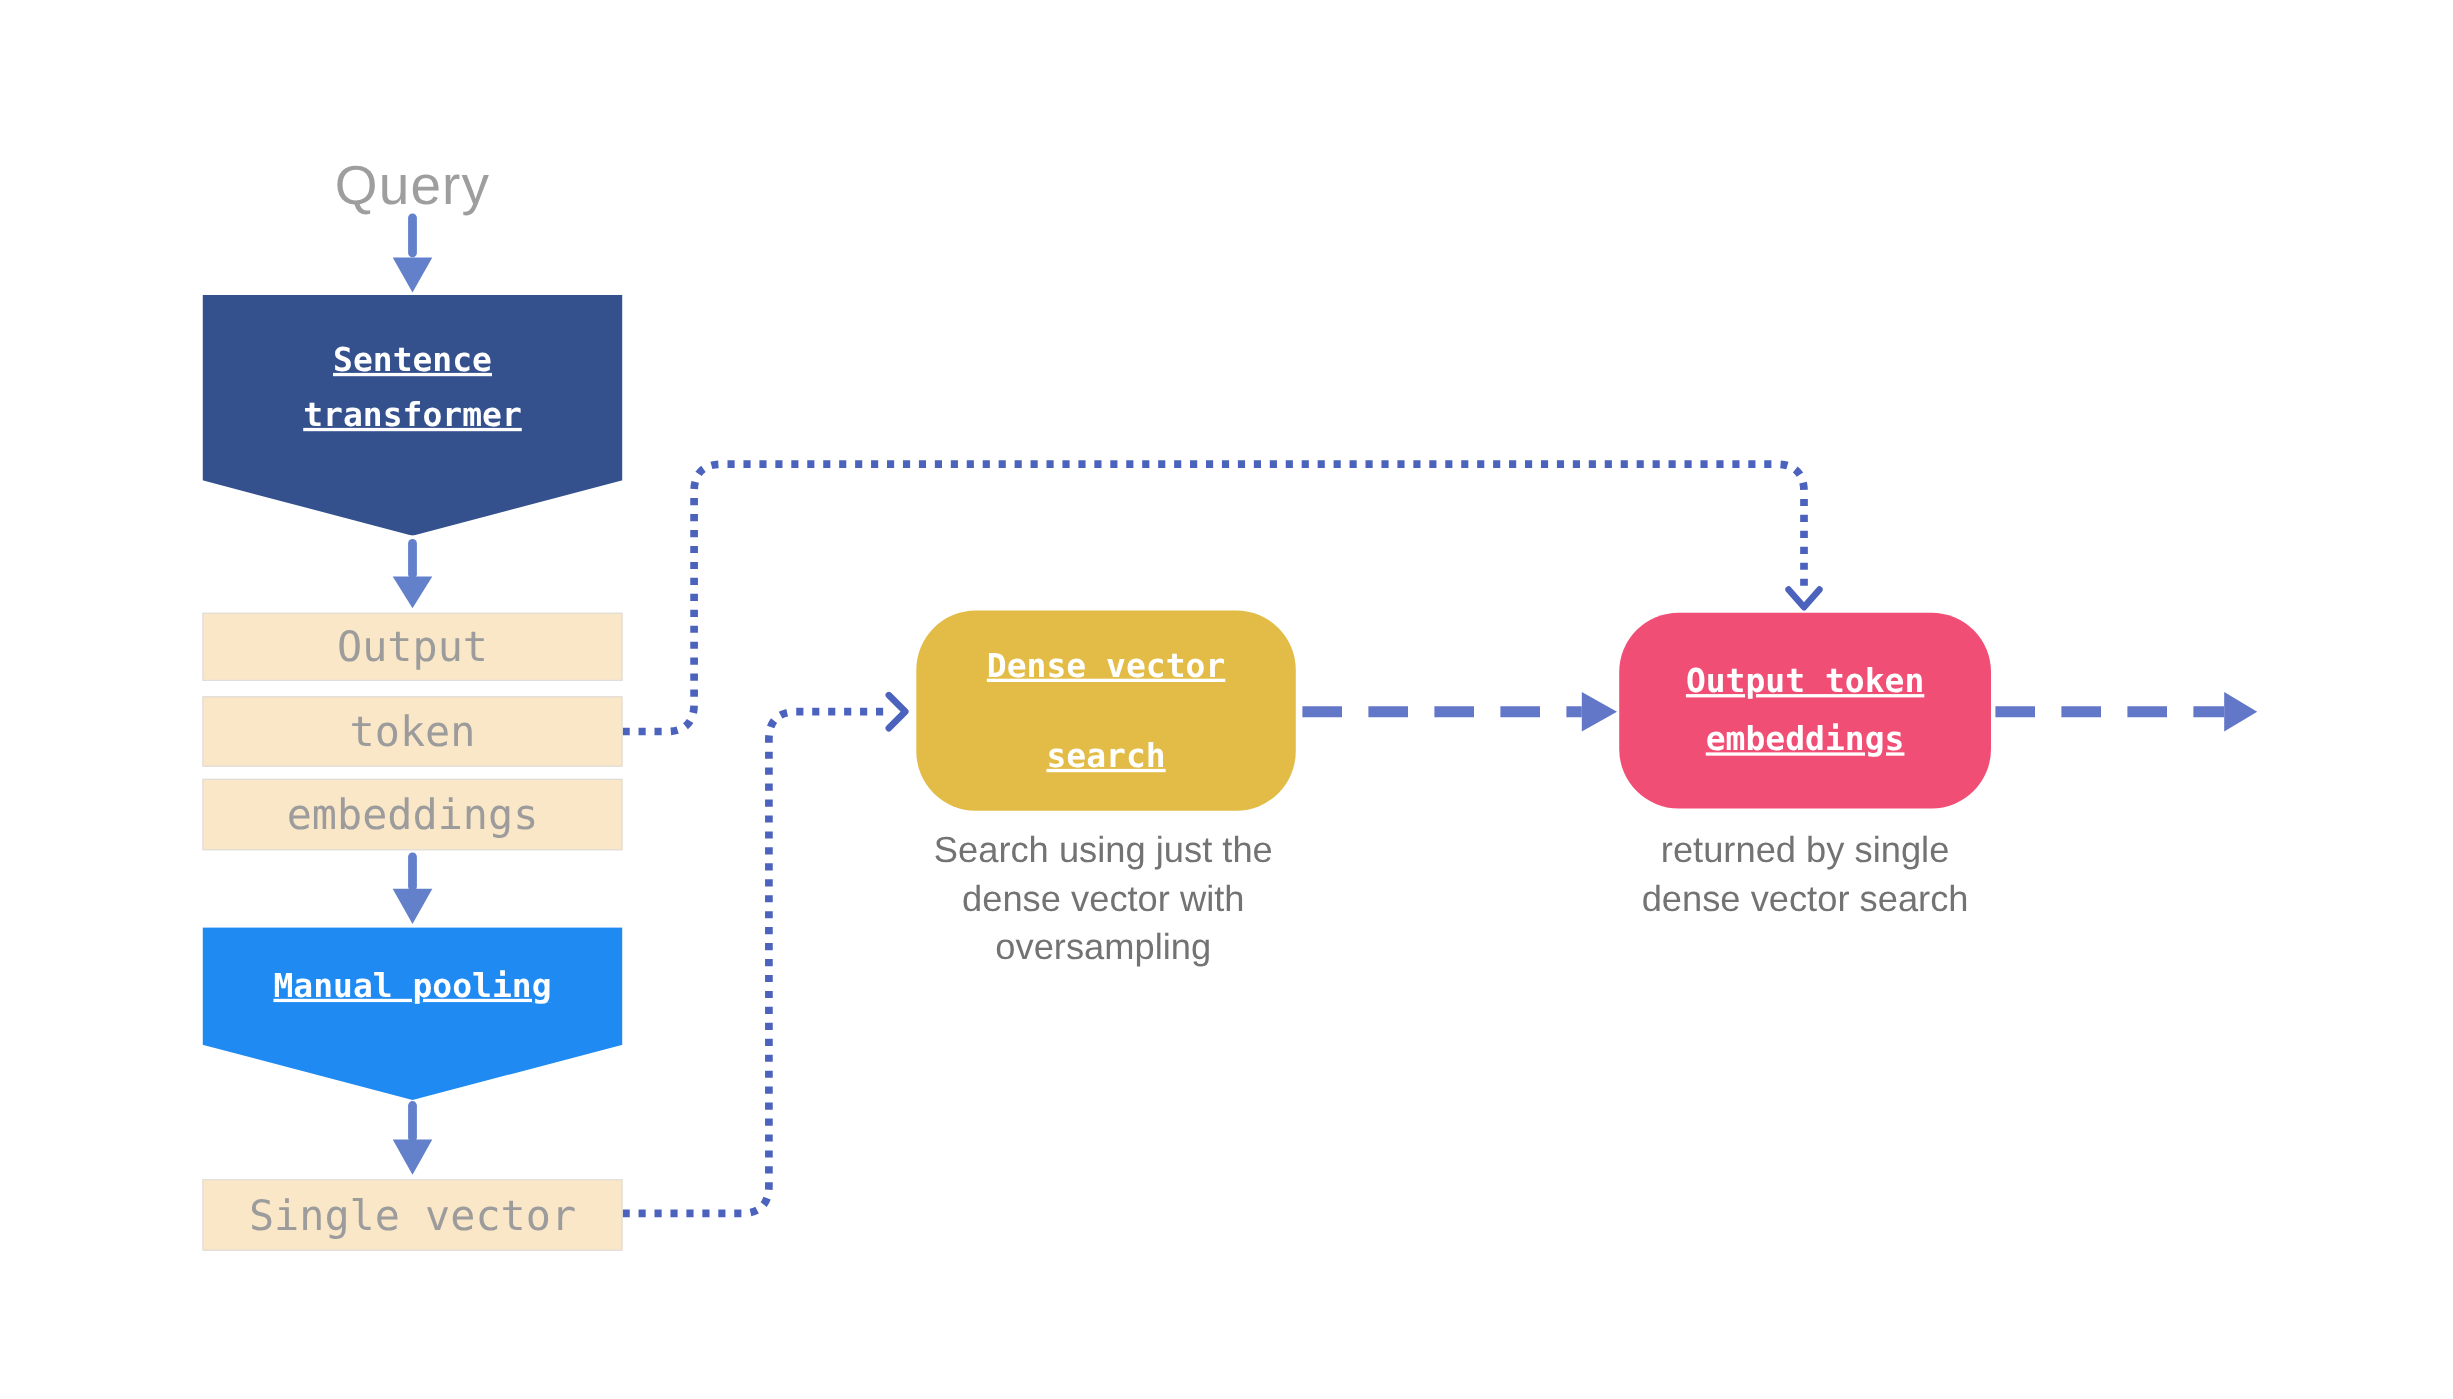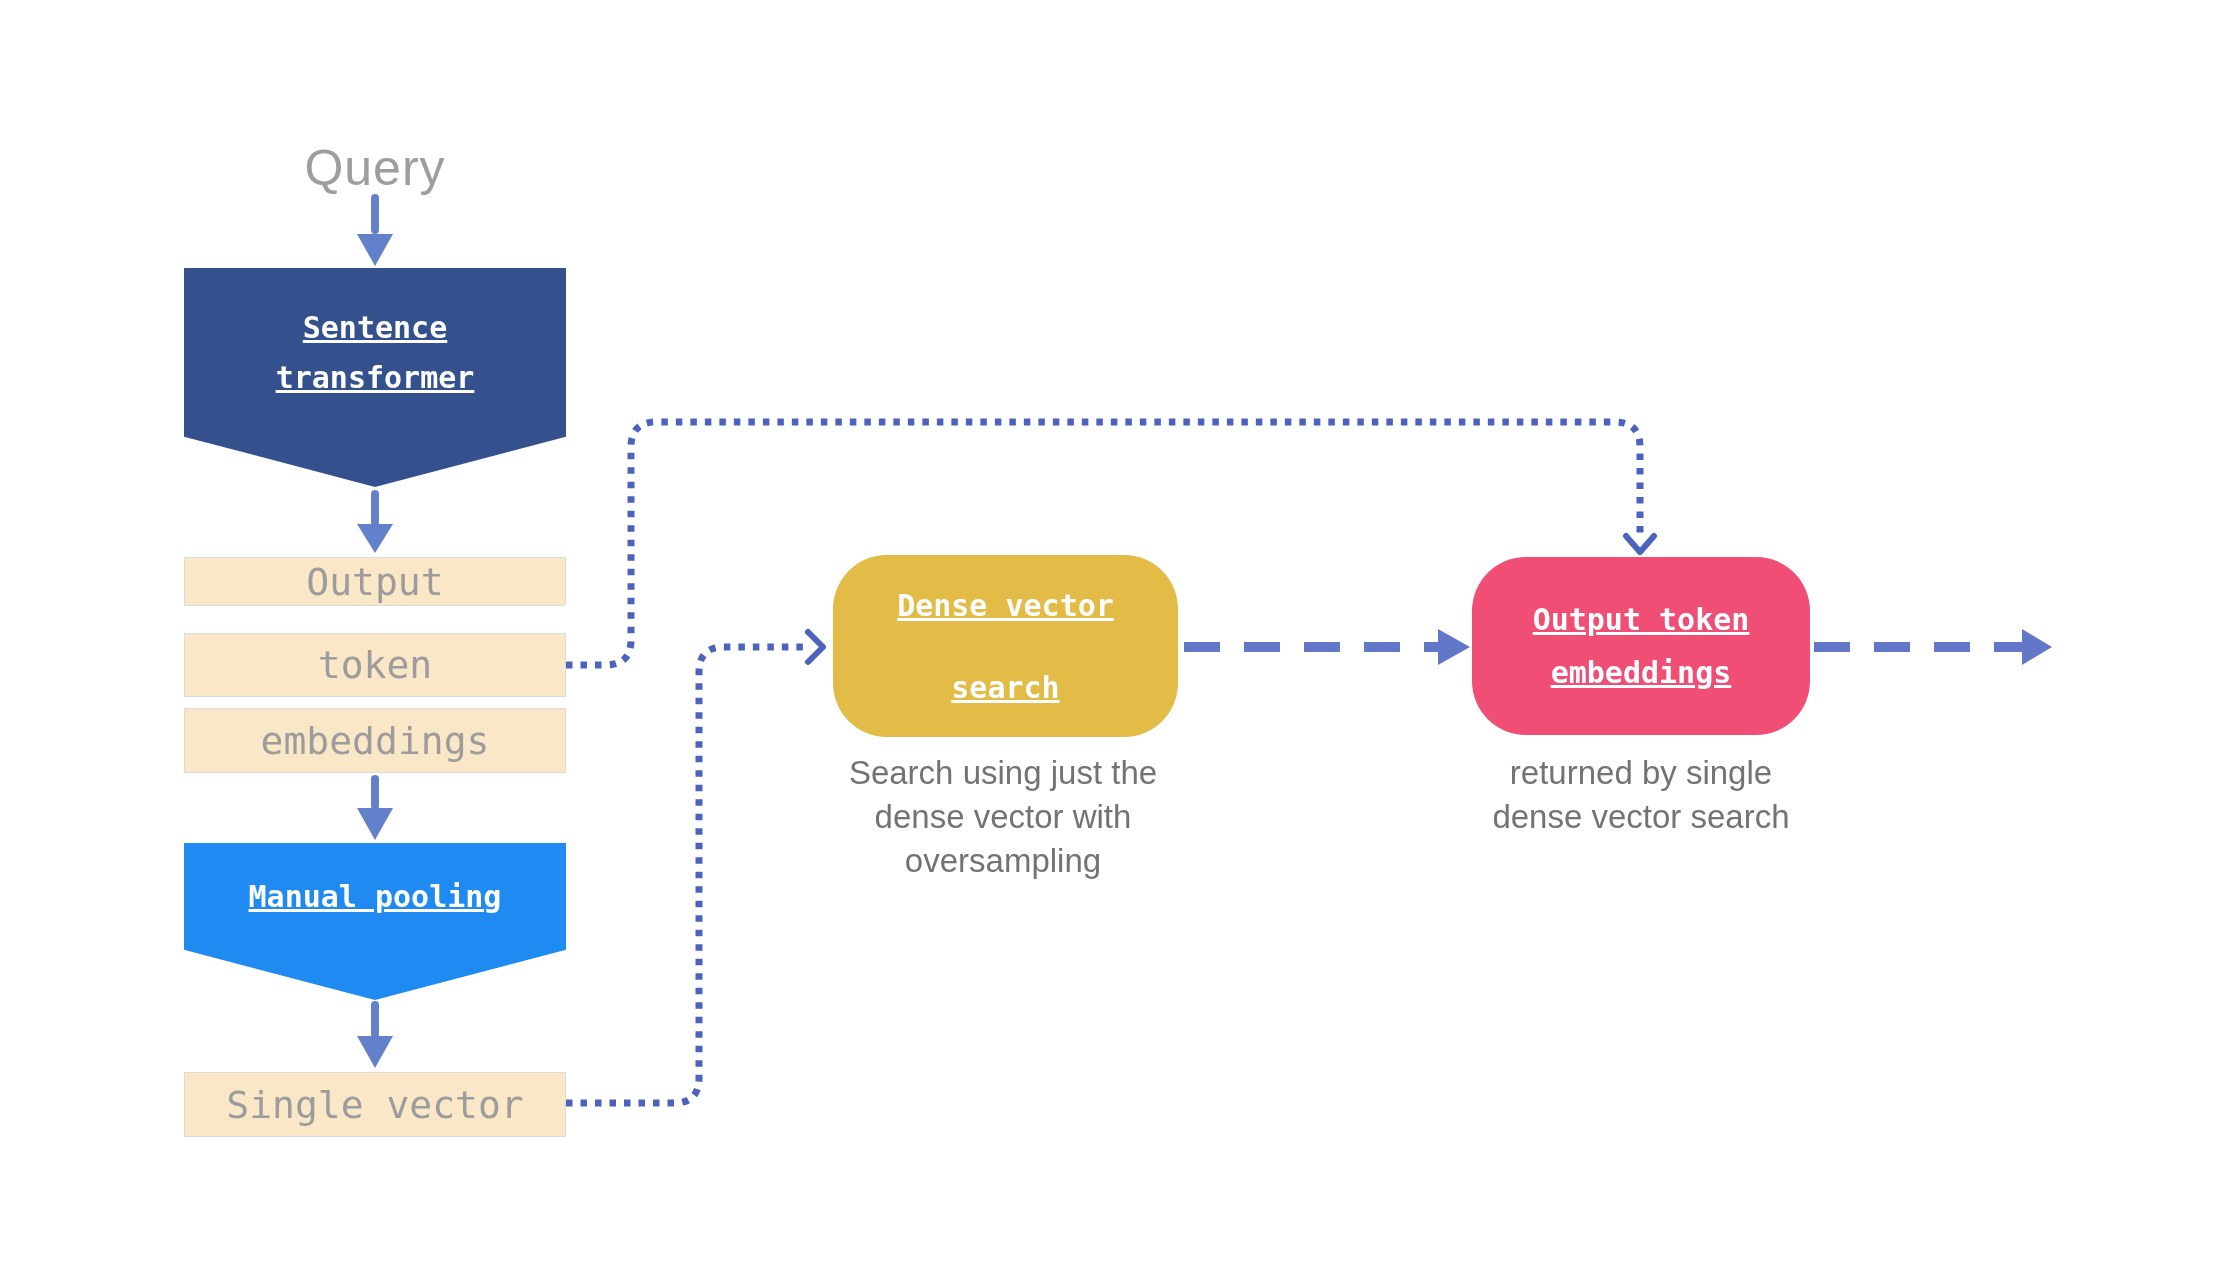--- a/index.html
+++ b/index.html
@@ -51,21 +51,21 @@
   .cream{
     left:184px;width:382px;
     background:#FAE7C7;
     border:1px solid #DCDCDC;
     box-sizing:border-box;
     display:flex;align-items:center;justify-content:center;
     color:#9C9C9C;
     font-size:38px;
     white-space:nowrap;
   }
-  .cream.r1{top:557px;height:49px;}
+  .cream.r1{top:557px;height:62px;}
   .cream.r2{top:633px;height:64px;}
   .cream.r3{top:708px;height:65px;}
   .cream.sv{top:1072px;height:65px;}
 
   
   .pill{
     display:flex;flex-direction:column;align-items:center;justify-content:center;
     border-radius:54px;
   }
   .pill.dense{

